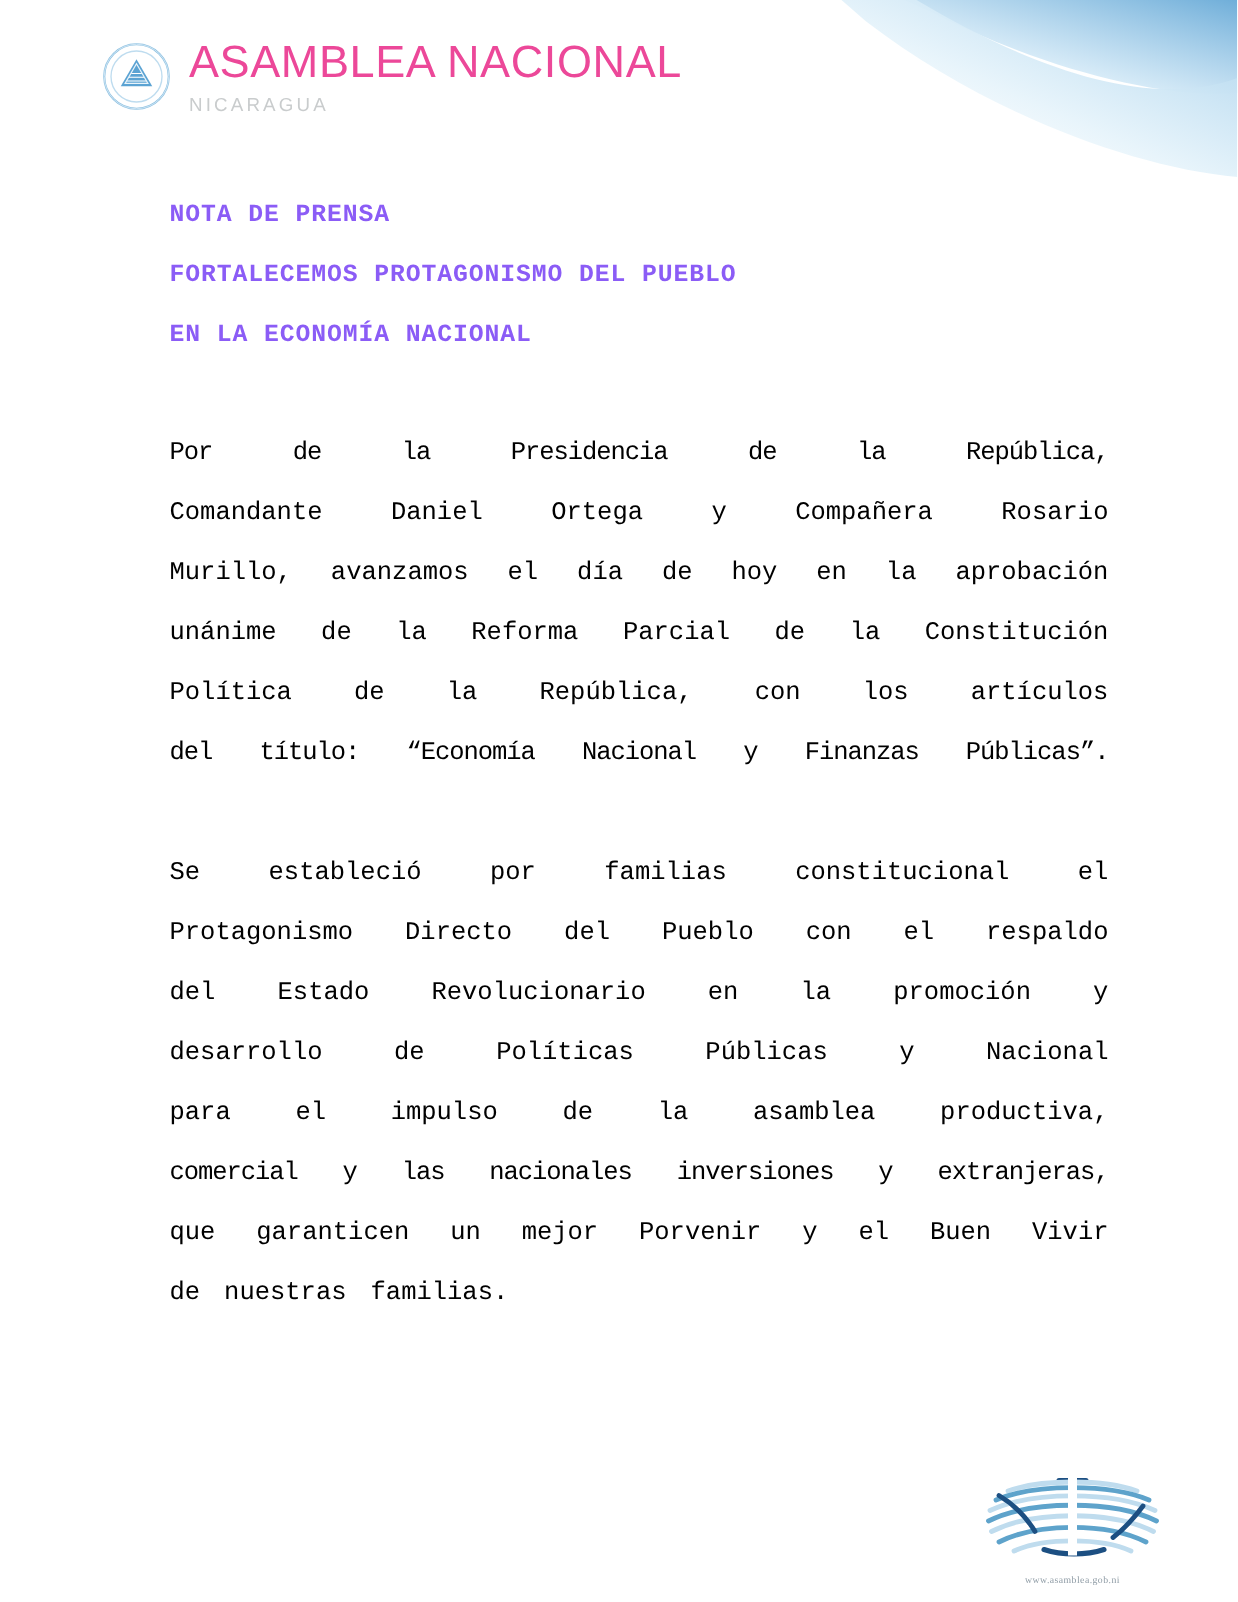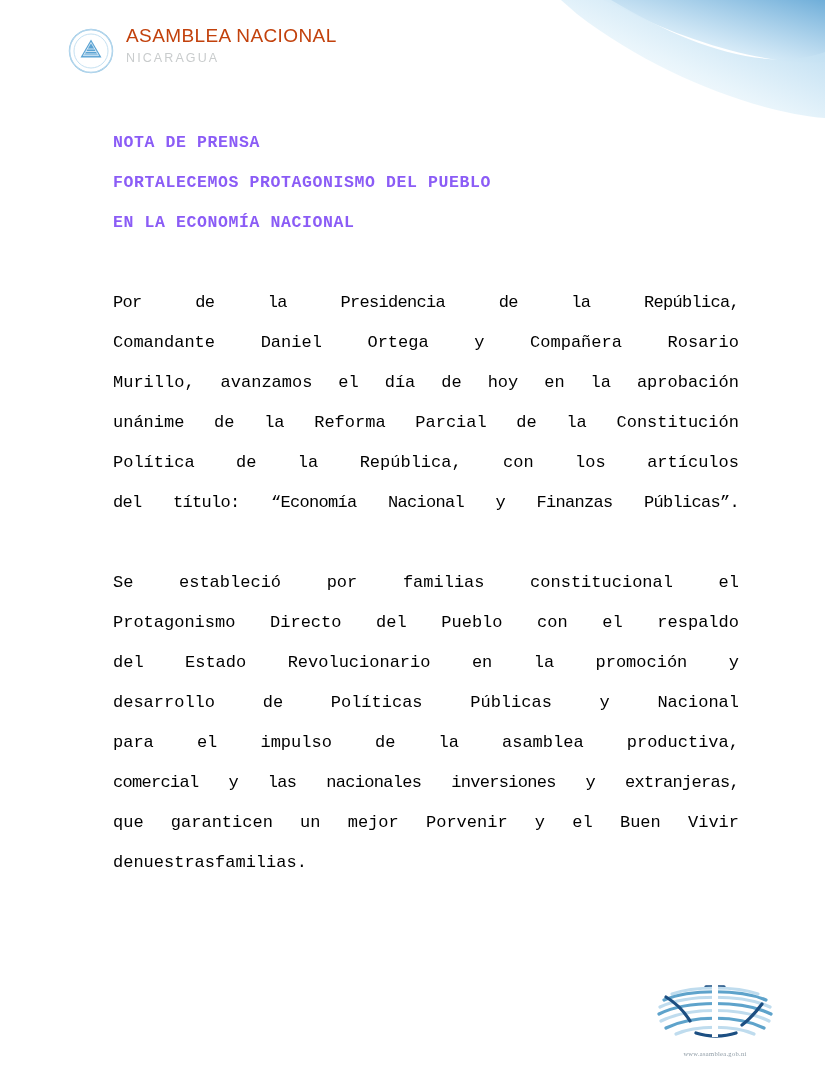--- a/index.html
+++ b/index.html
@@ -42,23 +42,23 @@
     flex: 0 0 auto;
     margin-top: 2px;
   }
   .header-text {
     margin-left: 12px;
     display: flex;
     flex-direction: column;
   }
   .org-title {
     font-family: "Liberation Sans", sans-serif;
-    font-size: 19px;
+    font-size: 30px;
     letter-spacing: 0.4px;
-    color: #c2410c;
+    color: #ec4899;
     line-height: 1.05;
     white-space: nowrap;
   }
   .org-sub {
     font-family: "Liberation Sans", sans-serif;
     font-size: 12.5px;
     letter-spacing: 2.1px;
     color: #c9cccd;
     margin-top: 5px;
   }
@@ -90,20 +90,21 @@
     margin: 0;
   }
   .para-gap-1 { margin-top: 40px; }
   .para-gap-2 { margin-top: 40px; }
 
   
   .jline {
     display: flex;
     white-space: pre;
     width: 100%;
+    gap: 16px;
   }
   .jline.justify {
     justify-content: space-between;
   }
   .jline.left {
     justify-content: flex-start;
   }
   .jline > span {
     white-space: pre;
   }

